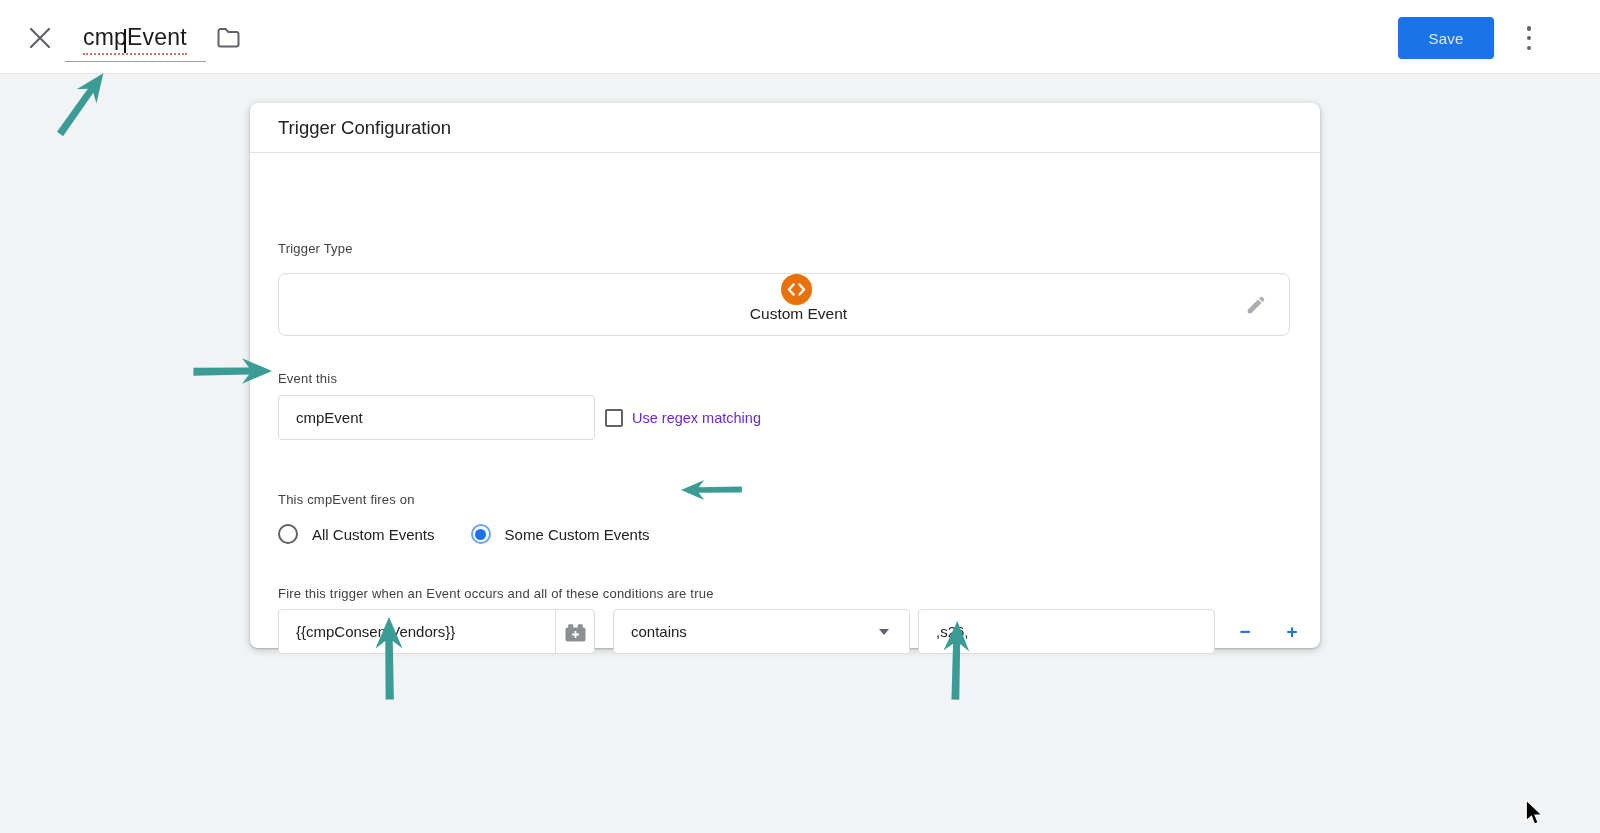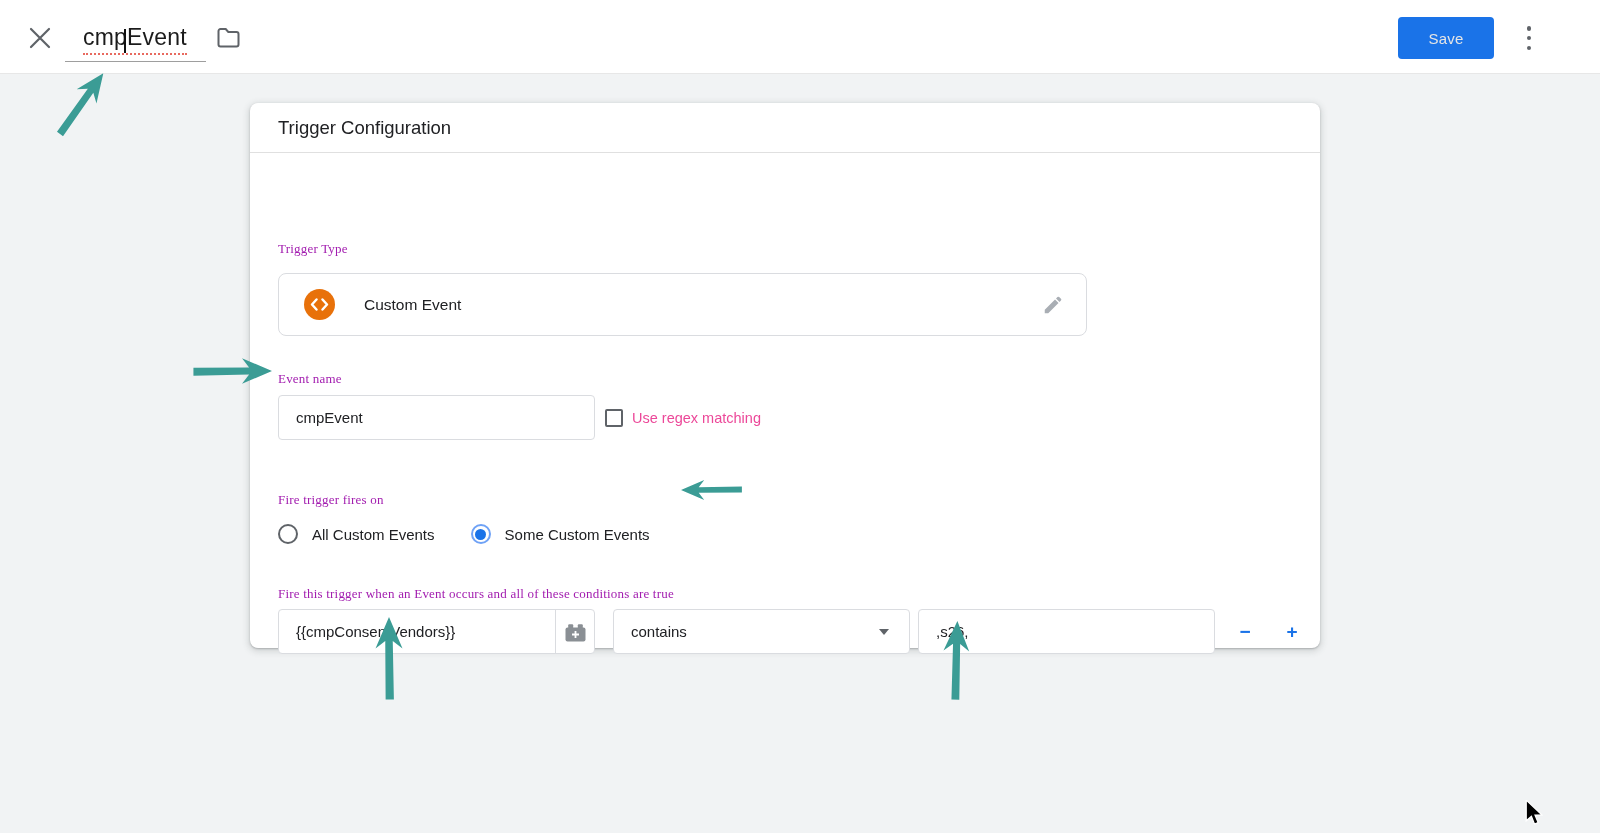--- a/index.html
+++ b/index.html
@@ -45,51 +45,51 @@
     background:#ffffff; border-radius:8px;
     box-shadow:0 1px 2px rgba(60,64,67,.30), 0 2px 6px 2px rgba(60,64,67,.15);
   }
   .card-header {
     height:50px; border-bottom:1px solid #e0e0e0;
     display:flex; align-items:center; padding:0 28px;
     font-size:18.5px; color:#202124;
   }
   .card-body { position:relative; height:477px; }
   .field-label {
-    position:absolute; font-size:13px; color:#a21caf; letter-spacing:0.2px;font-family:Liberation Serif, serif;
+    position:absolute; font-size:13px; color:#404040; letter-spacing:0.2px;
   }
   .lbl-trigger-type { left:28px; top:88px; }
   .lbl-event-name  { left:28px; top:218px; }
   .lbl-fires-on    { left:28px; top:339px; }
   .lbl-conditions  { left:28px; top:433px; }
 
   .type-box {
-    position:absolute; left:28px; top:120px; width:809px; height:63px;
+    position:absolute; left:28px; top:120px; width:1012px; height:63px;
     border:1px solid #dadce0; border-radius:8px;
-    display:flex; align-items:center; cursor:pointer;
+    display:flex; align-items:center; cursor:pointer;flex-direction:column;
   }
   .type-icon {
     width:31px; height:31px; border-radius:50%; background:#e8710a;
     margin-left:25px; display:flex; align-items:center; justify-content:center;
   }
   .type-label { margin-left:29px; font-size:15.5px; font-weight:500; color:#202124; }
   .edit-btn { position:absolute; right:22px; top:20px; width:22px; height:22px; cursor:pointer; }
 
   .text-input {
     border:1px solid #dadce0; border-radius:4px; background:#fff;
     height:45px; display:flex; align-items:center;
     font-size:15px; color:#202124; padding-left:17px;
   }
   .event-row { position:absolute; left:28px; top:242px; display:flex; align-items:center; }
   .event-input { width:317px; }
   .checkbox {
     width:18px; height:18px; border:2px solid #5f6368; border-radius:2px;
     background:#fff; margin-left:10px; cursor:pointer; flex:none;
   }
-  .checkbox-label { margin-left:9px; font-size:14.5px; color:#ec4899; }
+  .checkbox-label { margin-left:9px; font-size:14.5px; color:#6d28d9; }
 
   .radio-row { position:absolute; left:28px; top:371px; display:flex; align-items:center;justify-content:flex-end; }
   .radio-opt { display:flex; align-items:center; cursor:pointer; }
   .radio-opt + .radio-opt { margin-left:36px; }
   .radio {
     width:20px; height:20px; border-radius:50%; border:2px solid #5f6368; flex:none;
     display:flex; align-items:center; justify-content:center; background:#fff;
   }
   .radio.selected { border-color:#6fa2f6; }
   .radio.selected::after {
@@ -179,28 +179,28 @@
         </svg>
       </div>
       <div class="type-label">Custom Event</div>
       <div class="edit-btn">
         <svg width="22" height="22" viewBox="0 0 24 24">
           <path d="M3 17.2 V21 h3.8 L18 9.8 l-3.8-3.8 Z M20.7 7.1 a1.3 1.3 0 0 0 0-1.8 L18.7 3.3 a1.3 1.3 0 0 0 -1.8 0 l-1.6 1.6 3.8 3.8 Z" fill="#a9aeb4"></path>
         </svg>
       </div>
     </div>
 
-    <div class="field-label lbl-event-name">Event name</div>
+    <div class="field-label lbl-event-name">Event this</div>
     <div class="event-row">
       <div class="text-input event-input">cmpEvent</div>
       <div class="checkbox"></div>
       <div class="checkbox-label">Use regex matching</div>
     </div>
 
-    <div class="field-label lbl-fires-on">Fire trigger fires on</div>
+    <div class="field-label lbl-fires-on">This cmpEvent fires on</div>
     <div class="radio-row">
       <div class="radio-opt">
         <div class="radio"></div>
         <div class="radio-label">All Custom Events</div>
       </div>
       <div class="radio-opt">
         <div class="radio selected"></div>
         <div class="radio-label">Some Custom Events</div>
       </div>
     </div>

